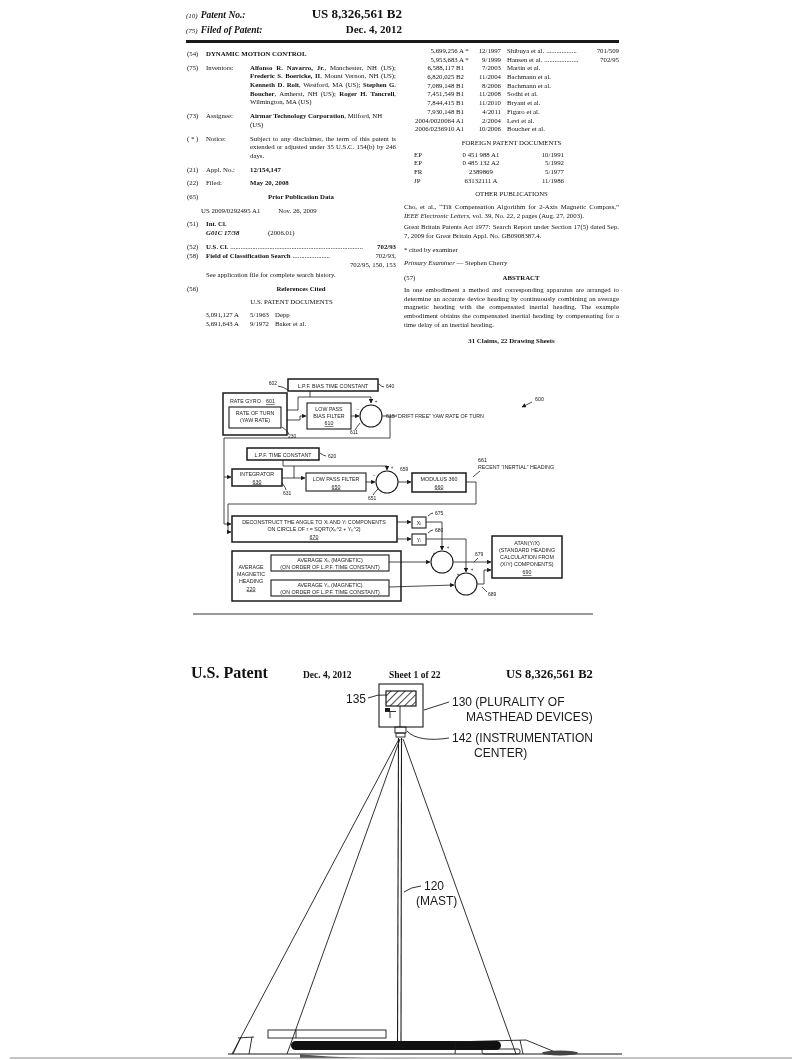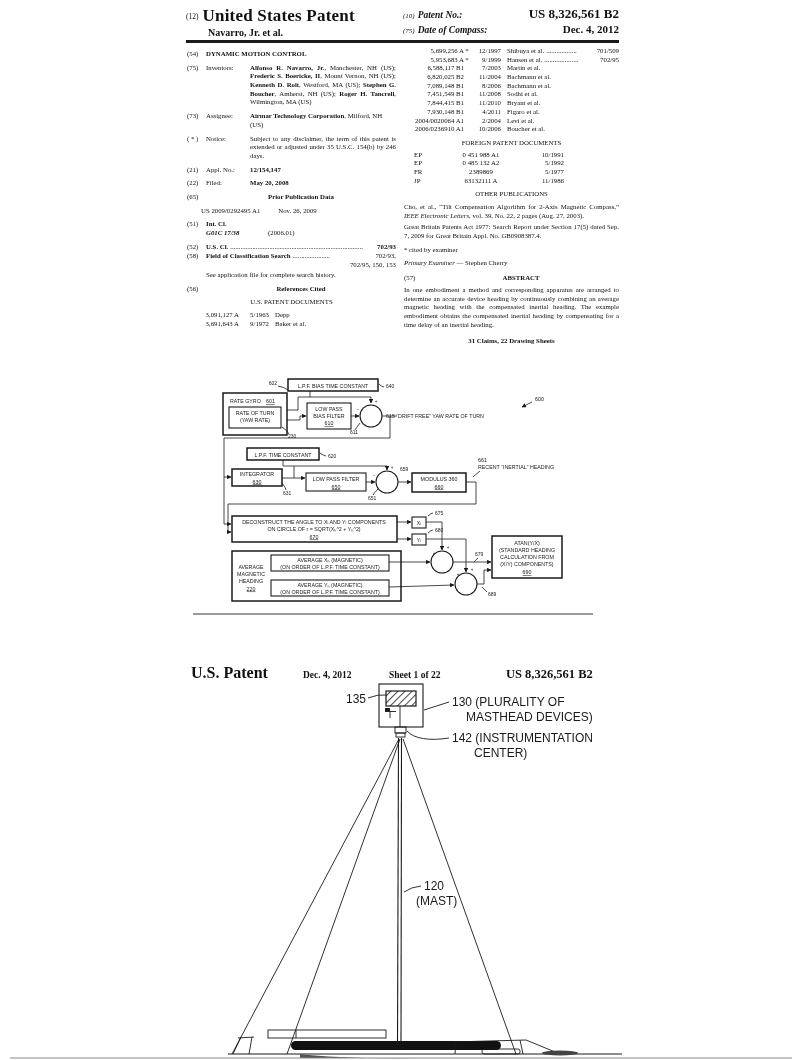--- a/index.html
+++ b/index.html
@@ -68,36 +68,29 @@
   .boat-ln{fill:none;stroke:#1a1a1a;stroke-width:1.1;}
   .boat-thin{fill:none;stroke:#1a1a1a;stroke-width:0.9;}
 </style>
 </head>
 <body>
 
 <div id="page">
 
   <div id="p1-header">
     <div class="hdr-row">
-      <div>
-        <div class="hdr-left">
-          <span class="paren-num">(12)</span>
-          <span class="us-patent-title">United States Patent</span>
-        </div>
-        <div class="authors">Navarro, Jr. et al.</div>
-      </div>
       <div class="hdr-right">
         <div class="r-line">
           <span class="pn">(10)</span>
           <span class="lbl">Patent No.:</span>
           <span class="val">US 8,326,561 B2</span>
         </div>
         <div class="r-line">
           <span class="pn">(75)</span>
-          <span class="lbl">Date of Compass:</span>
+          <span class="lbl">Filed of Patent:</span>
           <span class="val2">Dec. 4, 2012</span>
         </div>
       </div>
     </div>
   </div>
   <div id="hdr-rule"></div>
 
   <div id="col-left" class="col">
     <div class="frow">
       <span class="fnum">(54)</span>

